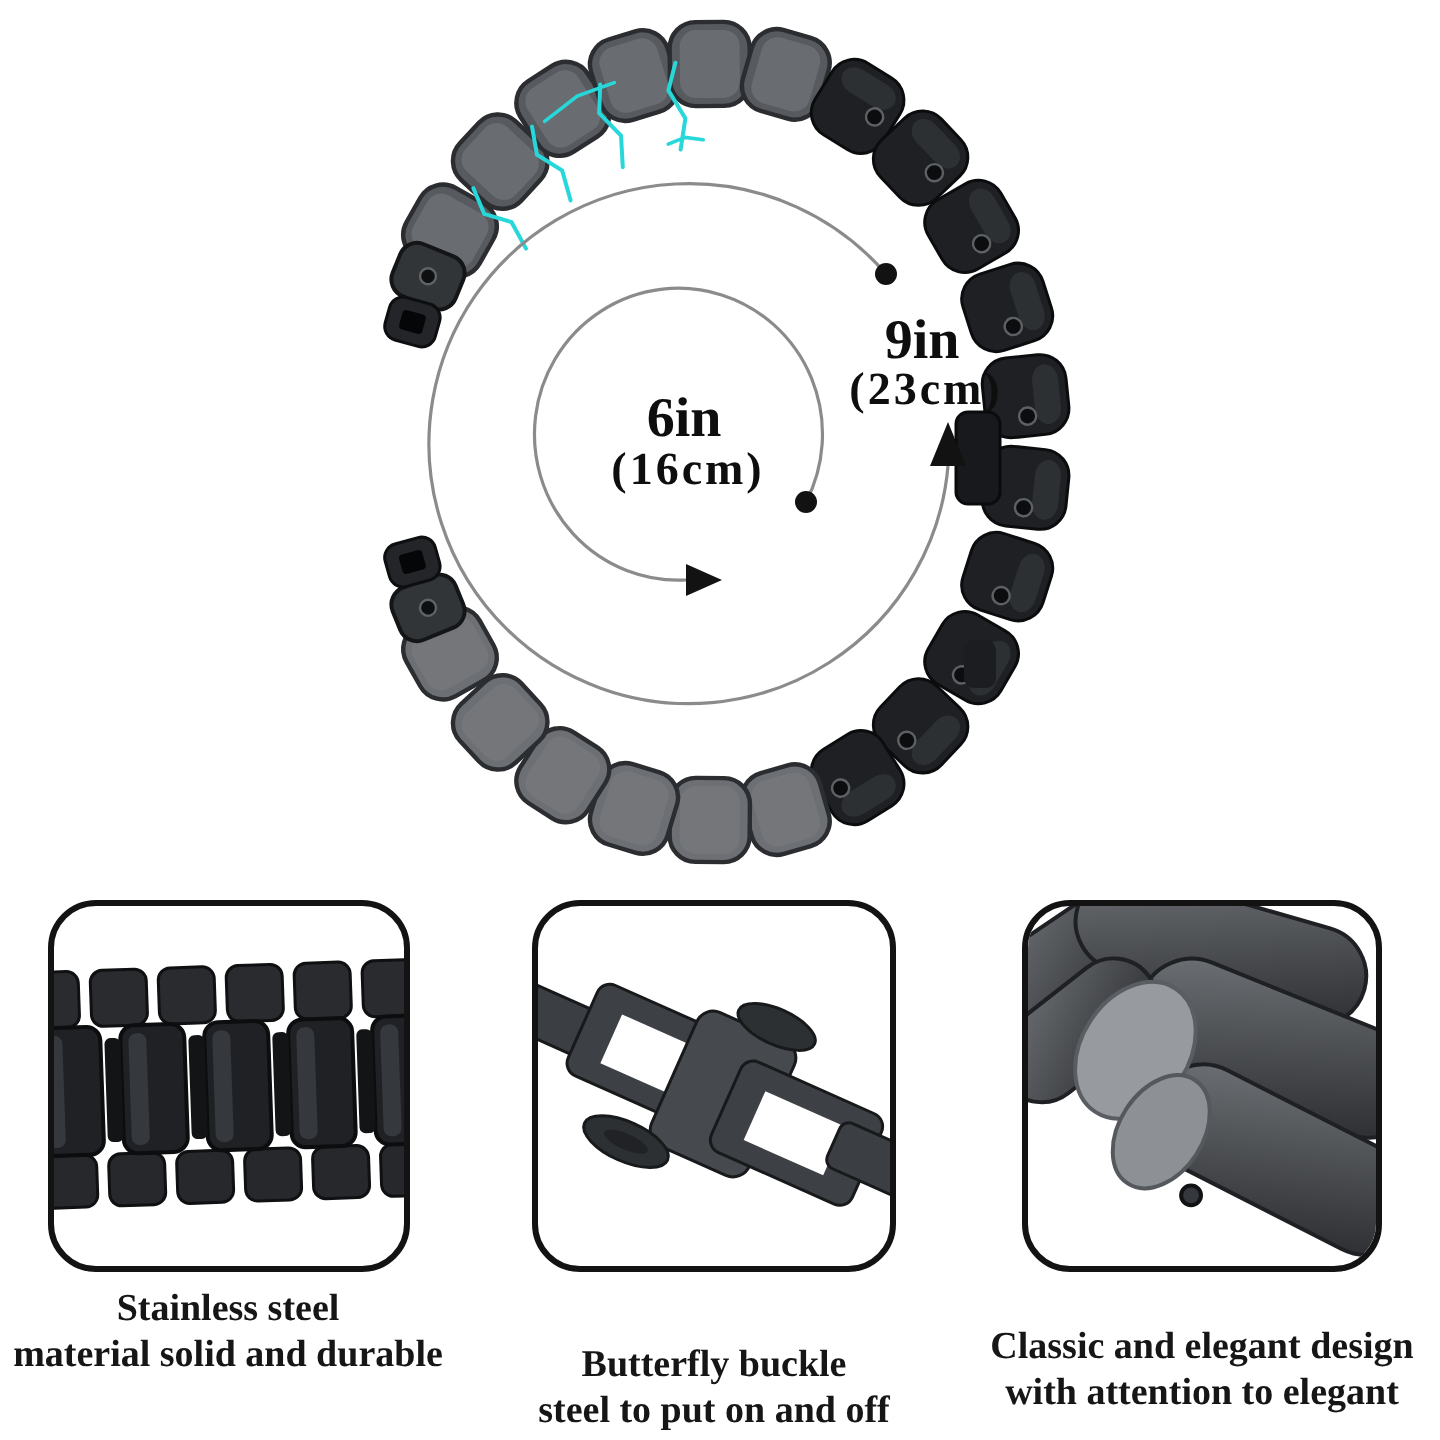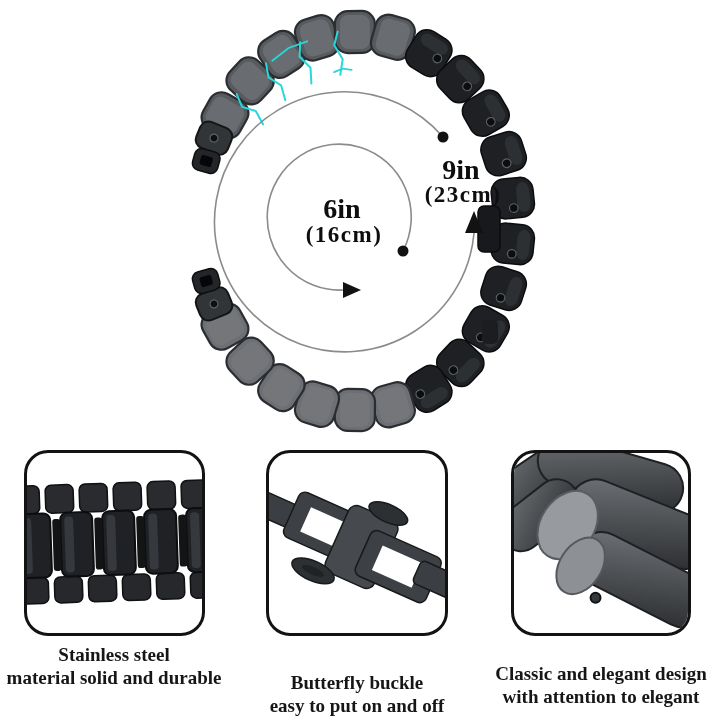--- a/index.html
+++ b/index.html
@@ -240,19 +240,19 @@
       </g>
     </svg>
   </div>
 
   <div class="caption" id="cap-1">
     <div>Stainless steel</div>
     <div>material solid and durable</div>
   </div>
   <div class="caption" id="cap-2">
     <div>Butterfly buckle</div>
-    <div>easy to put on and off</div>
+    <div>steel to put on and off</div>
   </div>
   <div class="caption" id="cap-3">
     <div>Classic and elegant design</div>
     <div>with attention to elegant</div>
   </div>
 </div>
 
 </body></html>

